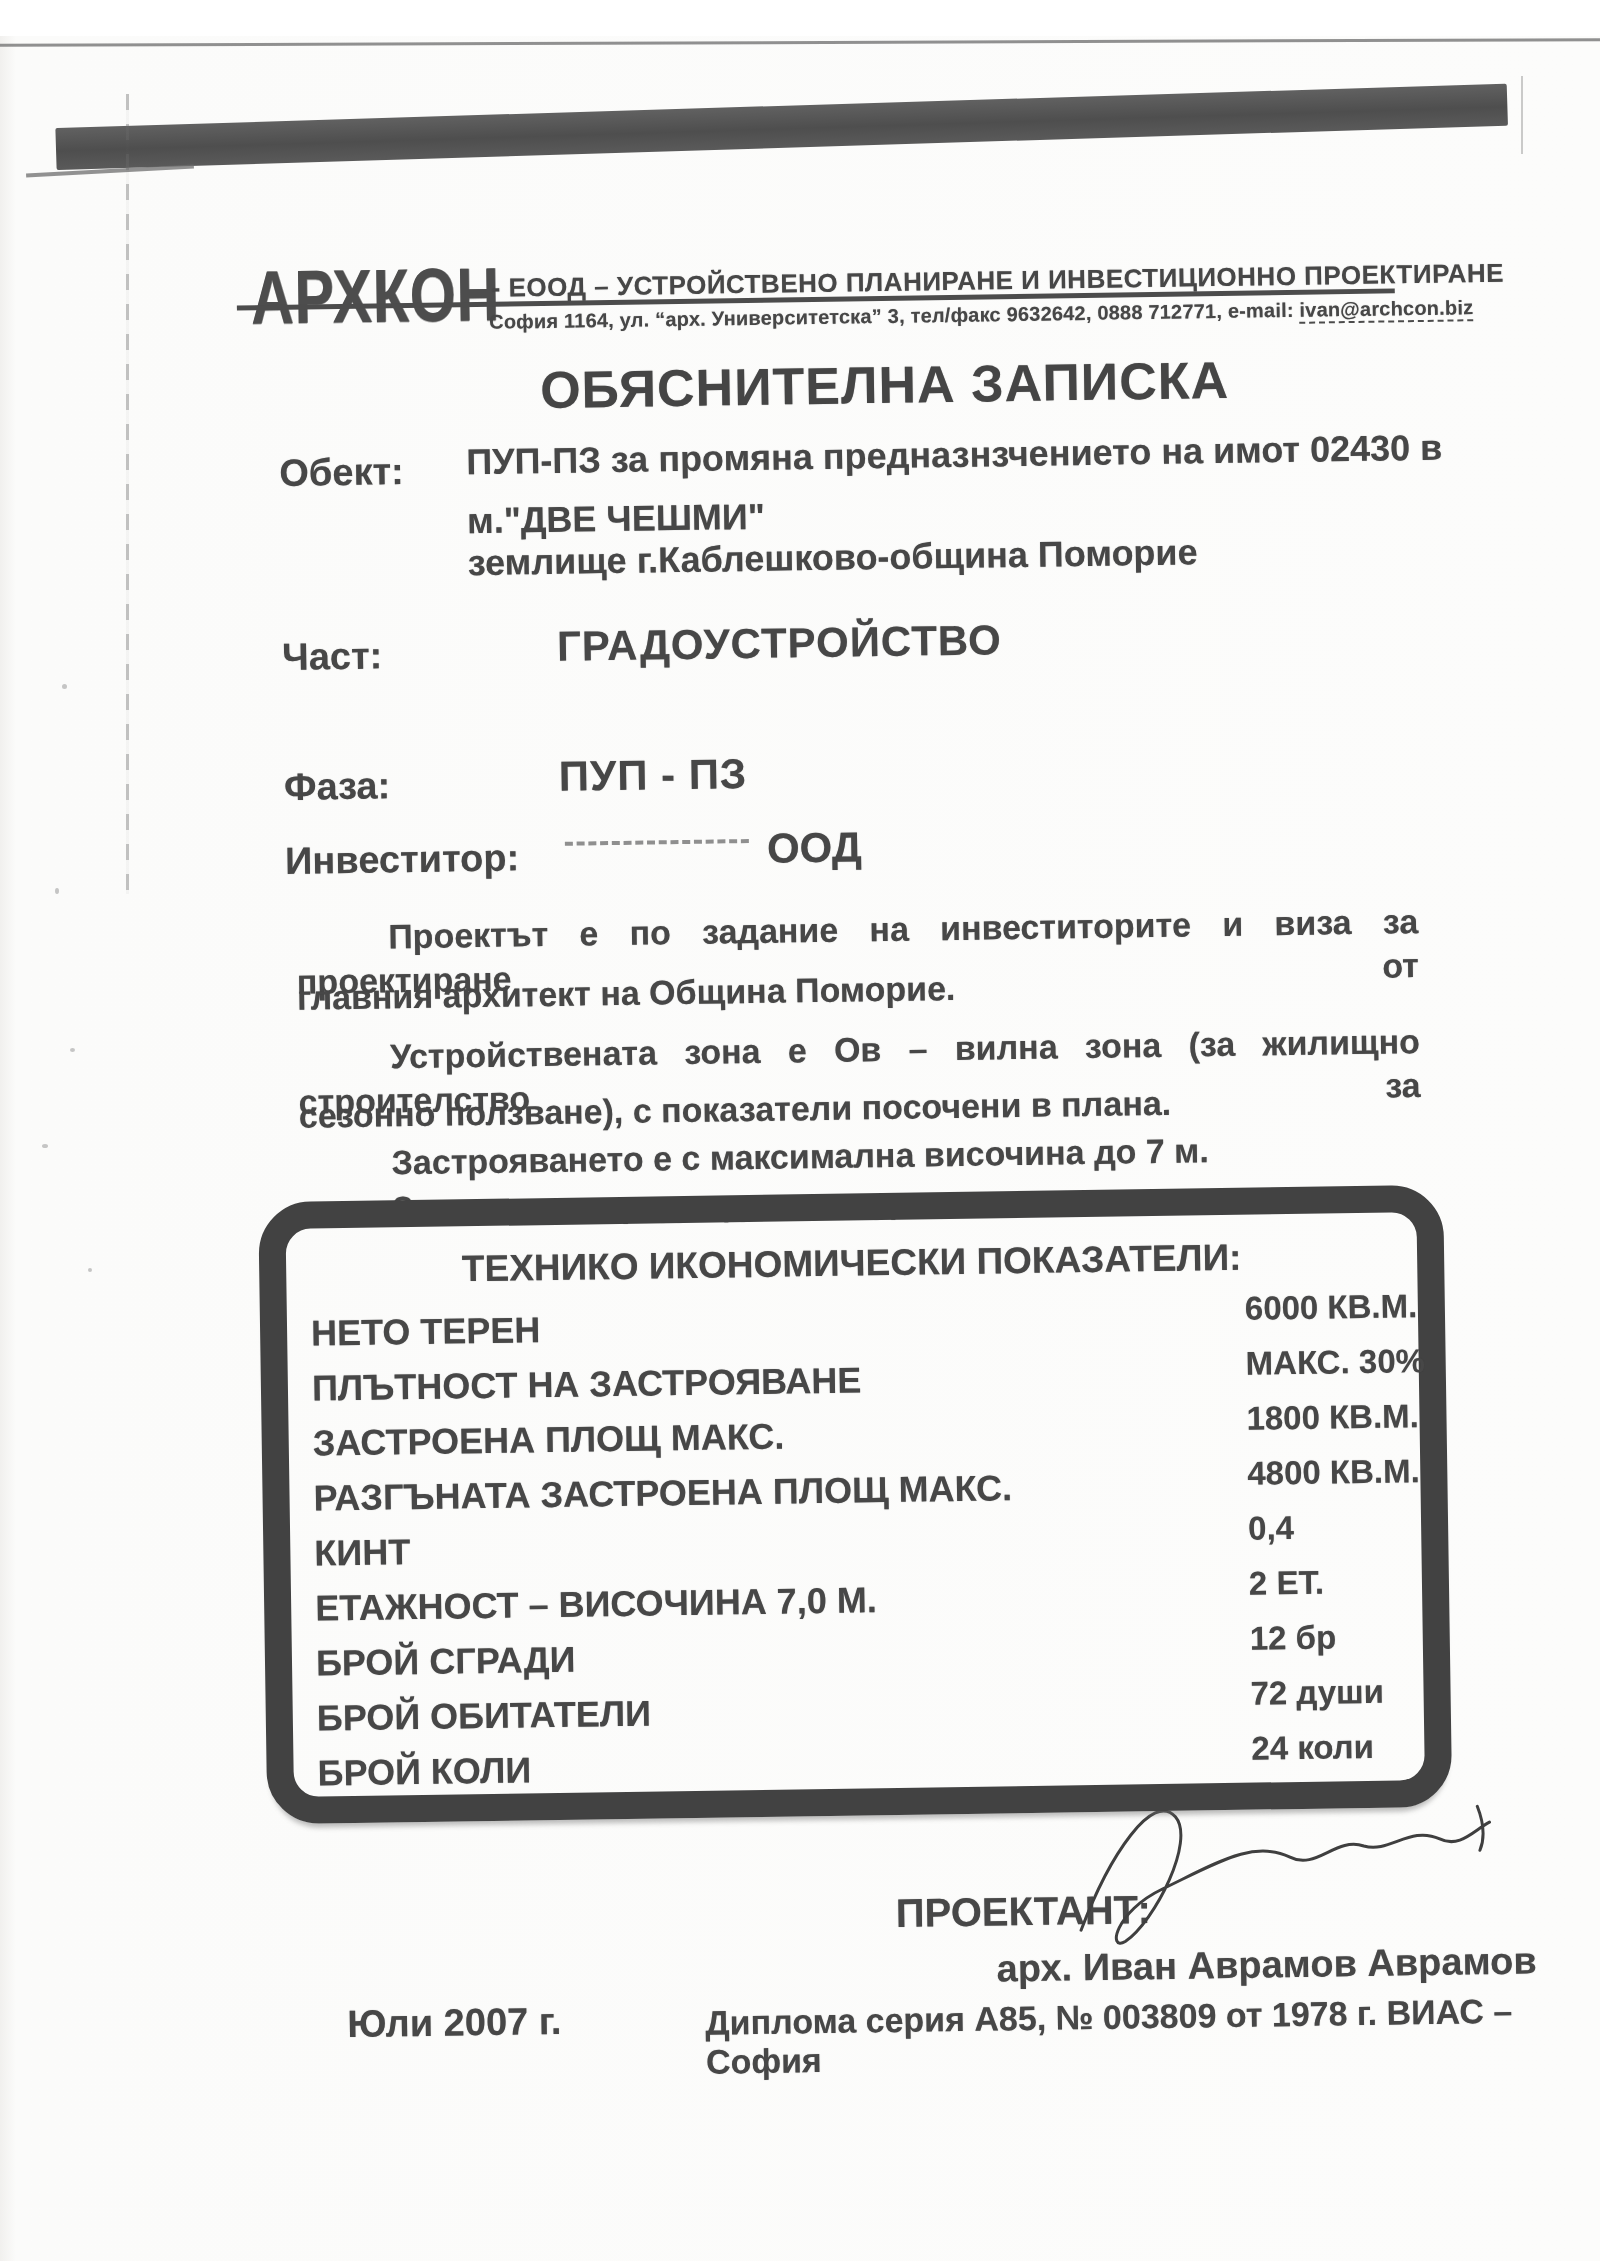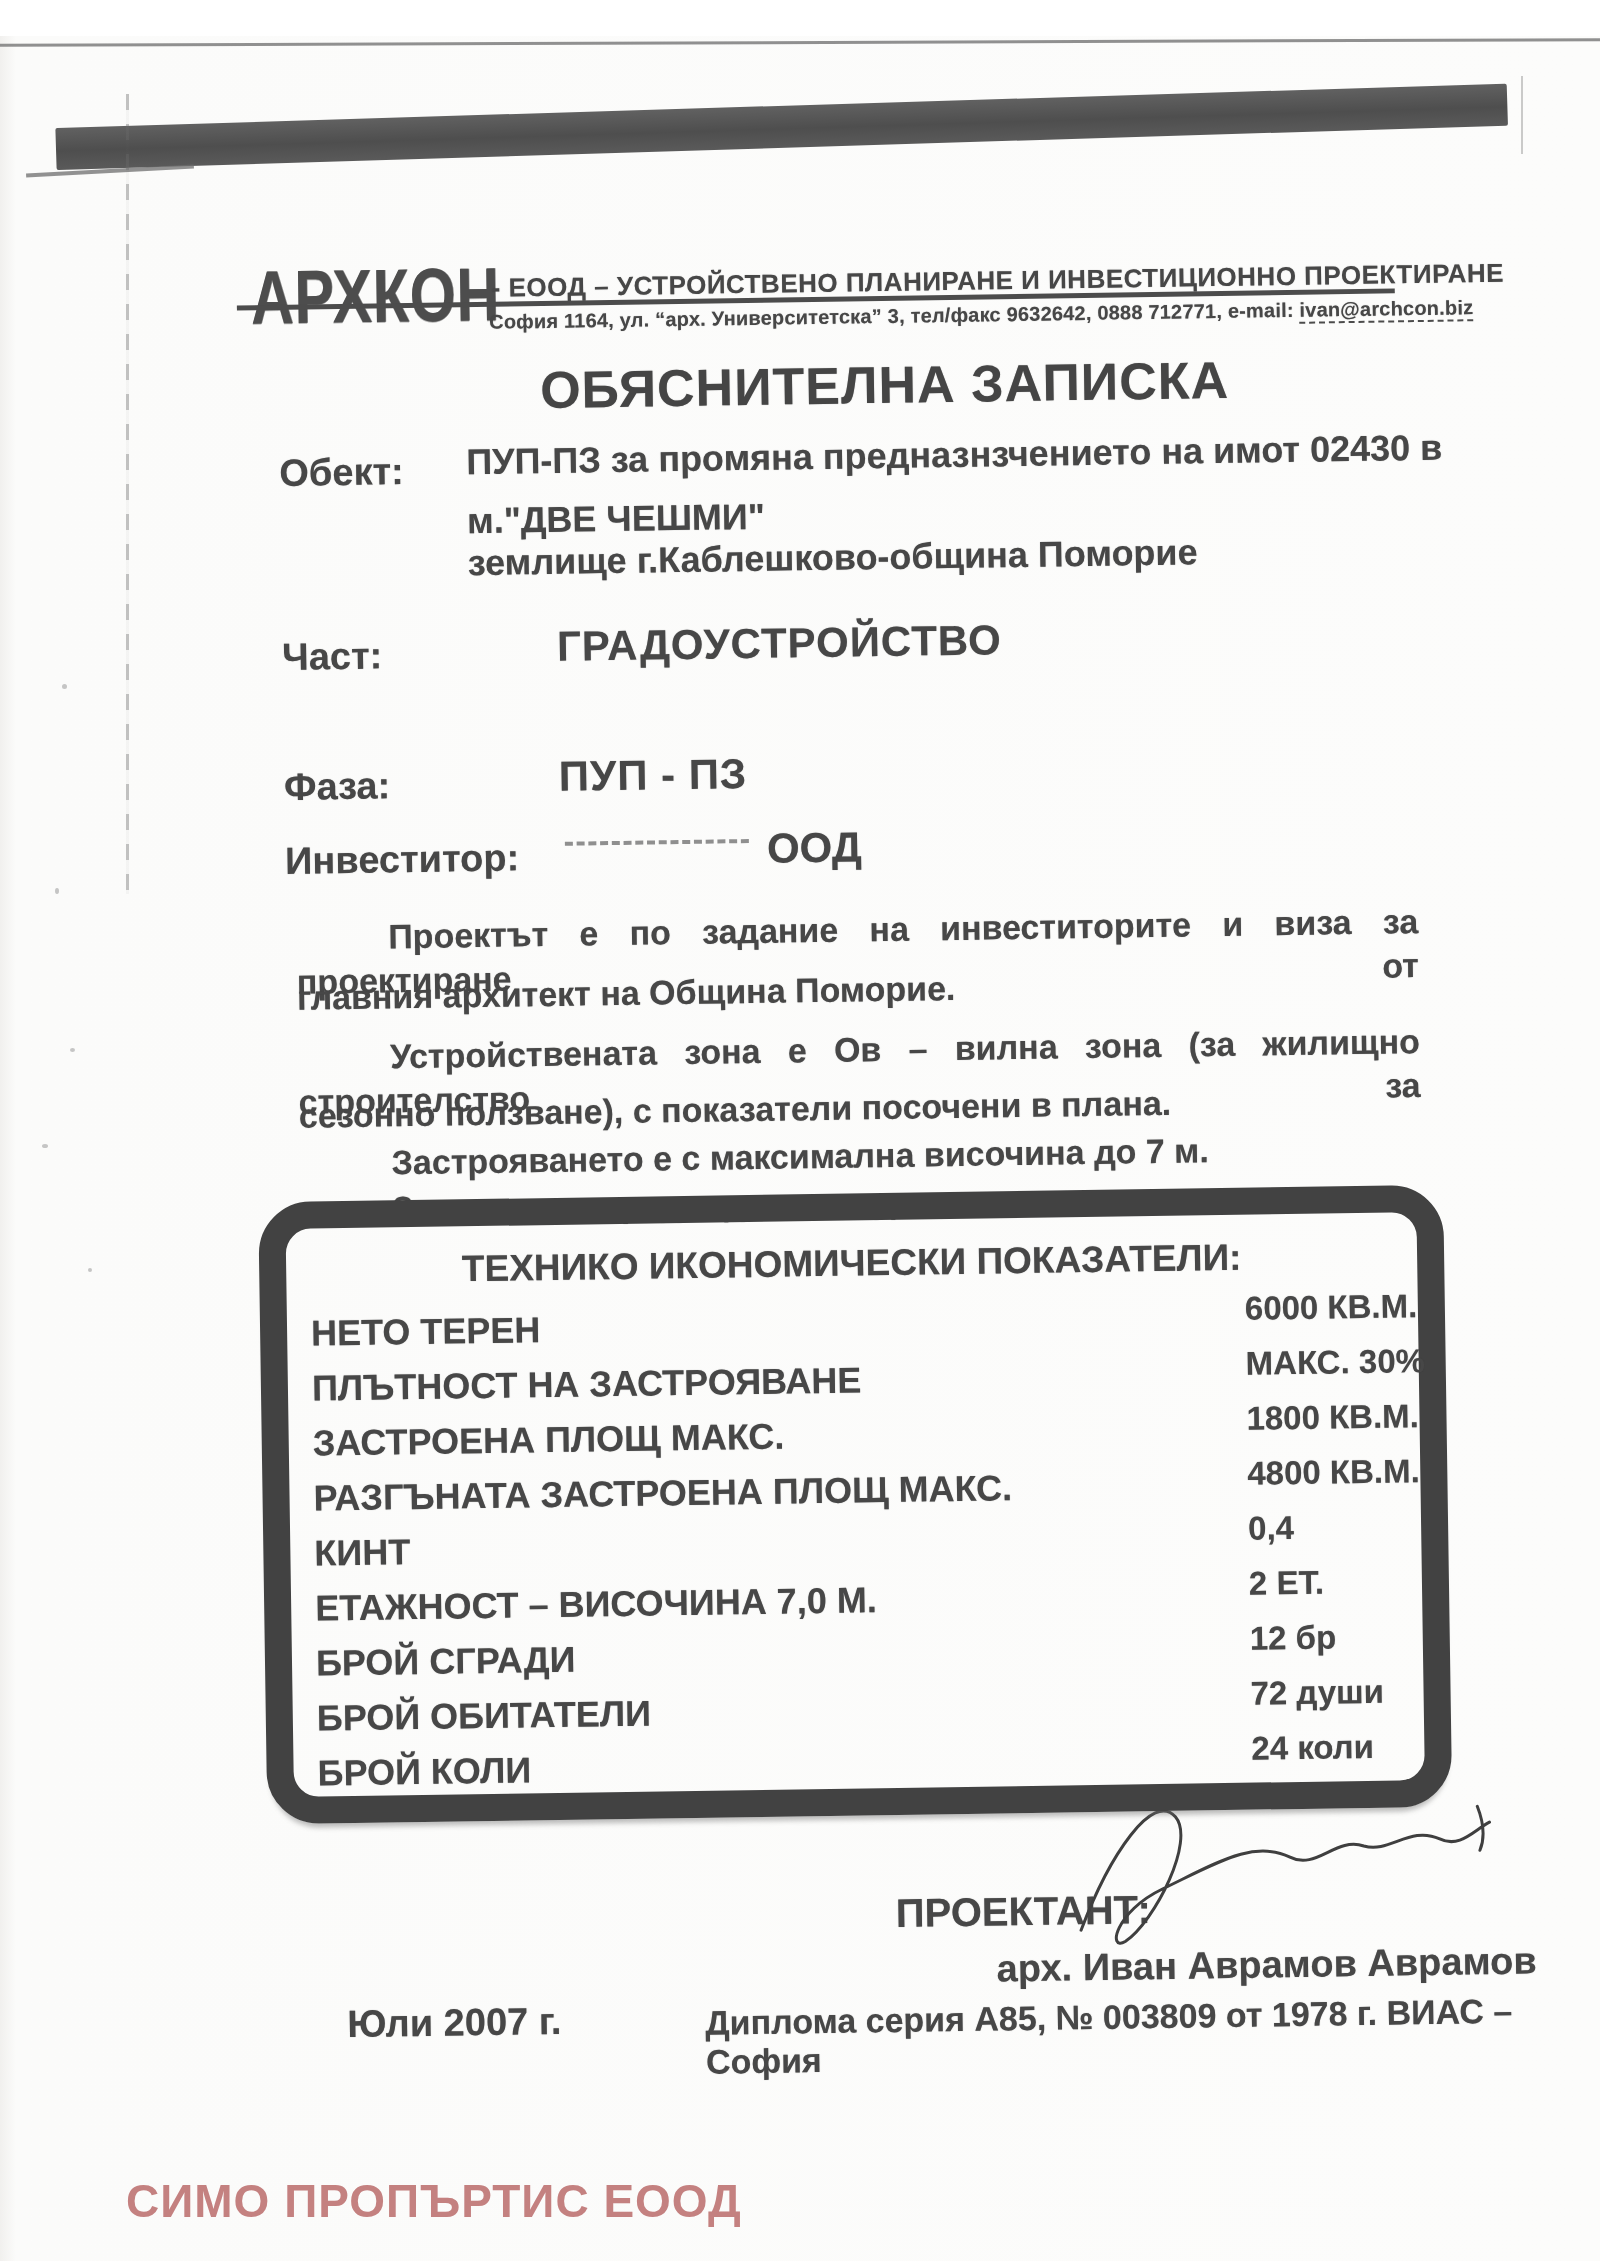--- a/index.html
+++ b/index.html
@@ -177,15 +177,14 @@
       <path d="M 22 146 C 52 70, 96 8, 118 34 C 138 58, 96 138, 66 158 C 48 168, 56 128, 104 106
                C 160 80, 196 58, 232 76 C 258 90, 278 56, 306 66 C 332 74, 352 46, 382 60 C 402 70, 416 52, 432 44
                M 420 28 C 426 44, 428 58, 422 72" fill="none" stroke="#3f3f3f" stroke-width="3" stroke-linecap="round"></path>
     </svg>
     <div class="sig-name ink">арх. Иван Аврамов Аврамов</div>
     <div class="sig-diploma ink">Диплома серия А85, № 003809 от 1978 г. ВИАС – София</div>
     <div class="date-note ink">Юли 2007 г.</div>
 
   </div>
 
-  <div class="watermark">СИМО ПРОПЪРТИС ЕООД</div>
 
 </div>
 
 </body></html>

